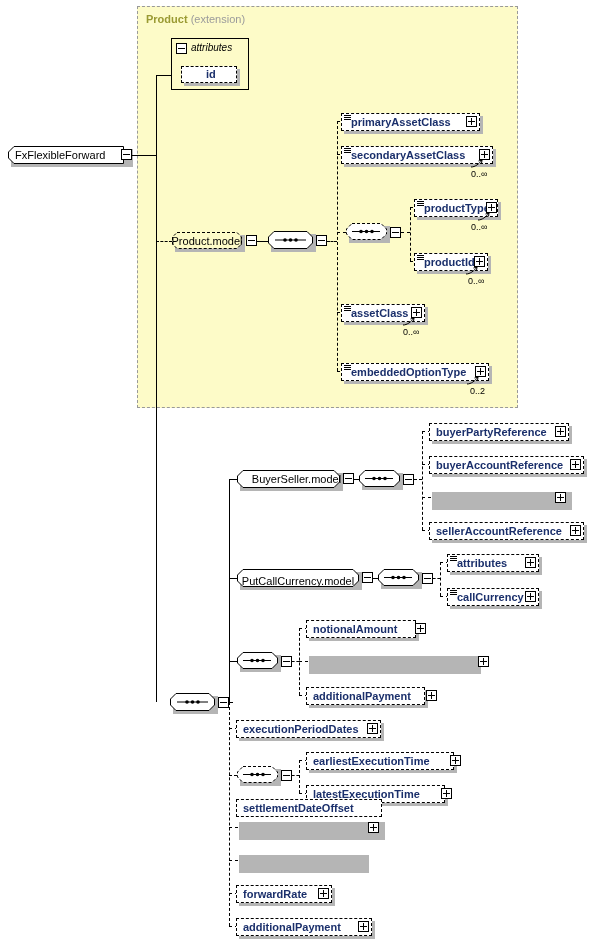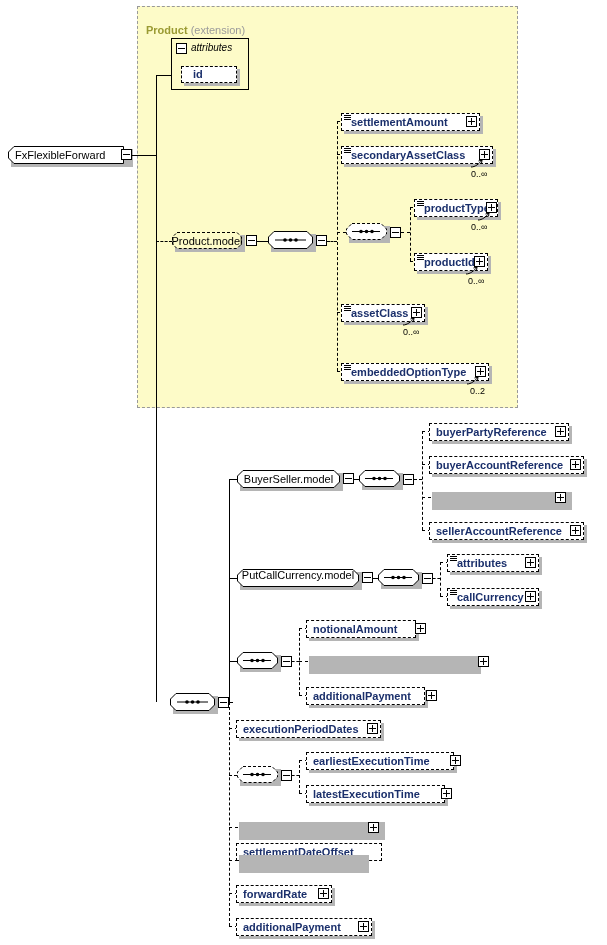--- a/index.html
+++ b/index.html
@@ -59,32 +59,32 @@
 
   
   .occ{position:absolute;}
 </style>
 </head>
 <body>
 
 <div id="canvas">
 
   <div class="ext-box" style="left:137px;top:6px;width:381px;height:402px;"></div>
-  <div class="ext-title" style="left:146px;top:24px;">
+  <div class="ext-title" style="left:146px;top:13px;">
     <span>Product</span>
     <span class="paren">(extension)</span>
   </div>
 
   <div class="attrs-box" style="left:171px;top:38px;width:78px;height:52px;"></div>
   <div class="tog" style="left:176px;top:43px;"></div>
   <div class="attrs-hdr" style="left:191px;top:42px;">attributes</div>
 
   <div class="shadow" style="left:184px;top:69px;width:56px;height:17px;"></div>
   <div class="ebox opt plain" style="left:181px;top:66px;width:56px;height:17px;">
-    <span class="lbl" style="padding-left:11px;">id</span>
+    <span class="lbl" style="padding-left:24px;">id</span>
   </div>
 
   <div class="shadow" style="left:11px;top:149px;width:122px;height:18px;"></div>
   <div class="octwrap" style="left:8px;top:146px;width:122px;height:18px;">
     <svg class="octsvg" width="122" height="18" viewBox="0 0 122 18">
       <polygon points="6,0.5 115.5,0.5 115.5,17.5 6,17.5 0.5,12 0.5,6" fill="#ffffff" stroke="#000000" stroke-width="1"></polygon>
     </svg>
     <div style="position:absolute;left:0;top:0;width:114px;height:18px;display:flex;align-items:center;">
       <span class="lbl" style="font-size:11px;padding-left:7px;">FxFlexibleForward</span>
     </div>
@@ -126,21 +126,21 @@
   <div class="dln v" style="left:337px;top:121px;height:250px;"></div>
 
   <div class="dln h" style="left:337px;top:121px;width:9px;"></div>
   <div class="shadow" style="left:344px;top:116px;width:139px;height:18px;"></div>
   <div class="ebox opt" style="left:341px;top:113px;width:139px;height:18px;">
     <span class="seqmark">
         <i></i>
         <i></i>
         <i></i>
       </span>
-    <span class="lbl">settlementAmount</span>
+    <span class="lbl">primaryAssetClass</span>
   </div>
   <div class="tog plus" style="left:466px;top:116px;"></div>
 
   <div class="dln h" style="left:337px;top:154px;width:9px;"></div>
   <div class="shadow" style="left:344px;top:149px;width:152px;height:18px;"></div>
   <div class="ebox opt" style="left:341px;top:146px;width:152px;height:18px;">
     <span class="seqmark">
         <i></i>
         <i></i>
         <i></i>
@@ -252,21 +252,21 @@
   <div class="ln h" style="left:229px;top:702px;width:4px;"></div>
   <div class="ln v" style="left:229px;top:479px;height:224px;"></div>
   <div class="dln v" style="left:229px;top:702px;height:224px;"></div>
 
   <div class="ln h" style="left:229px;top:479px;width:10px;"></div>
   <div class="shadow" style="left:240px;top:473px;width:103px;height:18px;"></div>
   <div class="octwrap" style="left:237px;top:470px;width:103px;height:18px;">
     <svg class="octsvg" width="103" height="18" viewBox="0 0 103 18">
       <polygon points="6,0.5 97,0.5 102.5,6 102.5,12 97,17.5 6,17.5 0.5,12 0.5,6" fill="#ffffff" stroke="#000000" stroke-width="1"></polygon>
     </svg>
-    <div style="position:absolute;left:0;top:0;width:103px;height:18px;display:flex;align-items:center;justify-content:center;">
+    <div style="position:absolute;left:8px;top:0;width:103px;height:18px;display:flex;align-items:center;justify-content:center;">
       <span class="lbl" style="font-size:11px;">BuyerSeller.model</span>
     </div>
   </div>
   <div class="tog" style="left:343px;top:473px;"></div>
   <div class="ln h" style="left:354px;top:479px;width:5px;"></div>
 
   <div class="shadow" style="left:362px;top:473px;width:41px;height:17px;"></div>
   <div class="seqnode" style="left:359px;top:470px;width:41px;height:17px;">
     <svg class="octsvg" width="41" height="17" viewBox="0 0 41 17">
       <polygon points="6,0.5 35,0.5 40.5,6 40.5,11 35,16.5 6,16.5 0.5,11 0.5,6" fill="#ffffff" stroke="#000000" stroke-width="1"></polygon>
@@ -304,21 +304,21 @@
     <span class="lbl" style="padding-left:6px;">sellerAccountReference</span>
   </div>
   <div class="tog plus" style="left:570px;top:525px;"></div>
 
   <div class="ln h" style="left:229px;top:578px;width:10px;"></div>
   <div class="shadow" style="left:240px;top:572px;width:122px;height:18px;"></div>
   <div class="octwrap" style="left:237px;top:569px;width:122px;height:18px;">
     <svg class="octsvg" width="122" height="18" viewBox="0 0 122 18">
       <polygon points="6,0.5 116,0.5 121.5,6 121.5,12 116,17.5 6,17.5 0.5,12 0.5,6" fill="#ffffff" stroke="#000000" stroke-width="1"></polygon>
     </svg>
-    <div style="position:absolute;left:0;top:0;width:122px;height:18px;display:flex;align-items:flex-start;justify-content:center;">
+    <div style="position:absolute;left:0;top:0;width:122px;height:18px;display:flex;align-items:flex-end;justify-content:center;">
       <span class="lbl" style="font-size:11px;">PutCallCurrency.model</span>
     </div>
   </div>
   <div class="tog" style="left:362px;top:572px;"></div>
   <div class="ln h" style="left:373px;top:578px;width:5px;"></div>
 
   <div class="shadow" style="left:381px;top:572px;width:41px;height:17px;"></div>
   <div class="seqnode" style="left:378px;top:569px;width:41px;height:17px;">
     <svg class="octsvg" width="41" height="17" viewBox="0 0 41 17">
       <polygon points="6,0.5 35,0.5 40.5,6 40.5,11 35,16.5 6,16.5 0.5,11 0.5,6" fill="#ffffff" stroke="#000000" stroke-width="1"></polygon>
@@ -420,21 +420,21 @@
 
   <div class="dln h" style="left:299px;top:793px;width:9px;"></div>
   <div class="shadow" style="left:309px;top:788px;width:139px;height:18px;"></div>
   <div class="ebox opt" style="left:306px;top:785px;width:139px;height:18px;">
     <span class="lbl" style="padding-left:6px;">latestExecutionTime</span>
   </div>
   <div class="tog plus" style="left:441px;top:788px;"></div>
 
   <div class="dln h" style="left:229px;top:827px;width:9px;"></div>
   <div class="shadow" style="left:239px;top:822px;width:146px;height:18px;"></div>
-  <div class="ebox opt" style="left:236px;top:799px;width:146px;height:18px;margin-top:44px;">
+  <div class="ebox opt" style="left:236px;top:799px;width:146px;height:18px;">
     <span class="lbl" style="padding-left:6px;">settlementDateOffset</span>
   </div>
   <div class="tog plus" style="left:368px;top:822px;"></div>
 
   <div class="dln h" style="left:229px;top:860px;width:9px;"></div>
   <div class="shadow" style="left:239px;top:855px;width:130px;height:18px;"></div>
 
   <div class="dln h" style="left:229px;top:893px;width:9px;"></div>
   <div class="shadow" style="left:239px;top:888px;width:96px;height:18px;"></div>
   <div class="ebox opt" style="left:236px;top:885px;width:96px;height:18px;">

